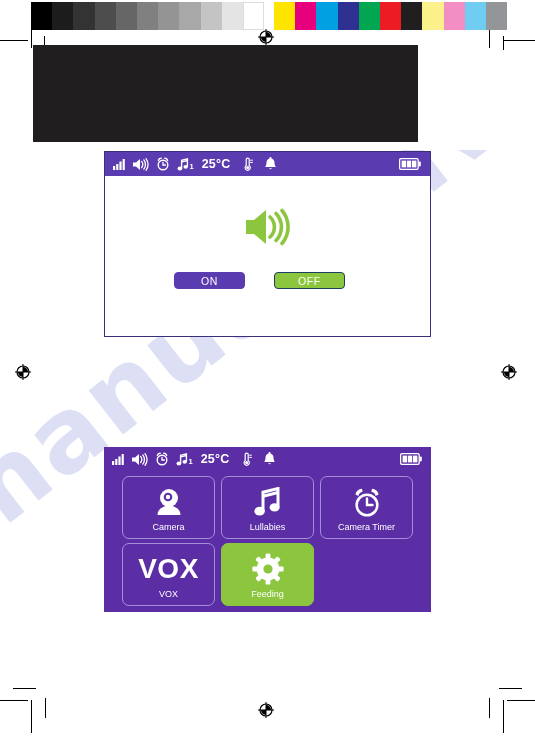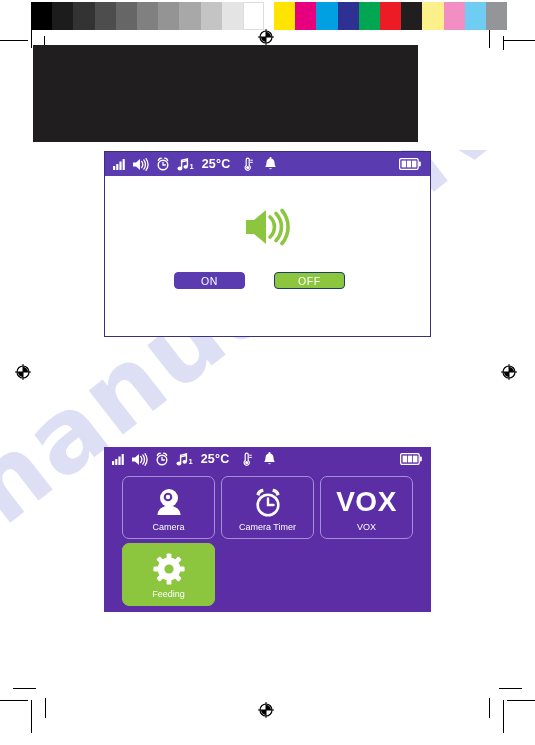--- a/index.html
+++ b/index.html
@@ -261,20 +261,31 @@
           <path d="M15 1 a9 9 0 0 1 9 9 a9 9 0 0 1 -9 9 a9 9 0 0 1 -9 -9 a9 9 0 0 1 9 -9 Z" fill="#fff"></path>
           <circle cx="14" cy="9" r="4.3" fill="#5b2ea6"></circle>
           <circle cx="14" cy="9" r="2.2" fill="#fff"></circle>
           <path d="M3.5 27 a11.5 9.5 0 0 1 23 0 Z" fill="#fff"></path>
         </svg>
       </span>
       <span class="tile-label">Camera</span>
     </div>
 
 
+    <div class="tile">
+      <span class="tile-icon">
+        <svg width="28" height="30" viewBox="0 0 28 30">
+          <path d="M9 24 V5.2 L24 1.5 V20" fill="none" stroke="#fff" stroke-width="3"></path>
+          <path d="M9 9.2 L24 5.5" stroke="#fff" stroke-width="3"></path>
+          <ellipse cx="5.6" cy="24.2" rx="5.2" ry="4.4" fill="#fff"></ellipse>
+          <ellipse cx="20.6" cy="20.4" rx="5" ry="4.2" fill="#fff"></ellipse>
+        </svg>
+      </span>
+      <span class="tile-label">Lullabies</span>
+    </div>
 
     <div class="tile">
       <span class="tile-icon">
         <svg width="32" height="32" viewBox="0 0 32 32">
           <circle cx="16" cy="19" r="10.3" fill="none" stroke="#fff" stroke-width="2.6"></circle>
           <path d="M16 12.5 V19 H21.5" stroke="#fff" stroke-width="2.4" fill="none" stroke-linecap="round"></path>
           <path d="M4.4 8.5 A6.6 6.6 0 0 1 11 2.8 l.6 3.2 A4 4 0 0 0 7.5 10 Z" fill="#fff"></path>
           <path d="M27.6 8.5 A6.6 6.6 0 0 0 21 2.8 l-.6 3.2 A4 4 0 0 1 24.5 10 Z" fill="#fff"></path>
         </svg>
       </span>

